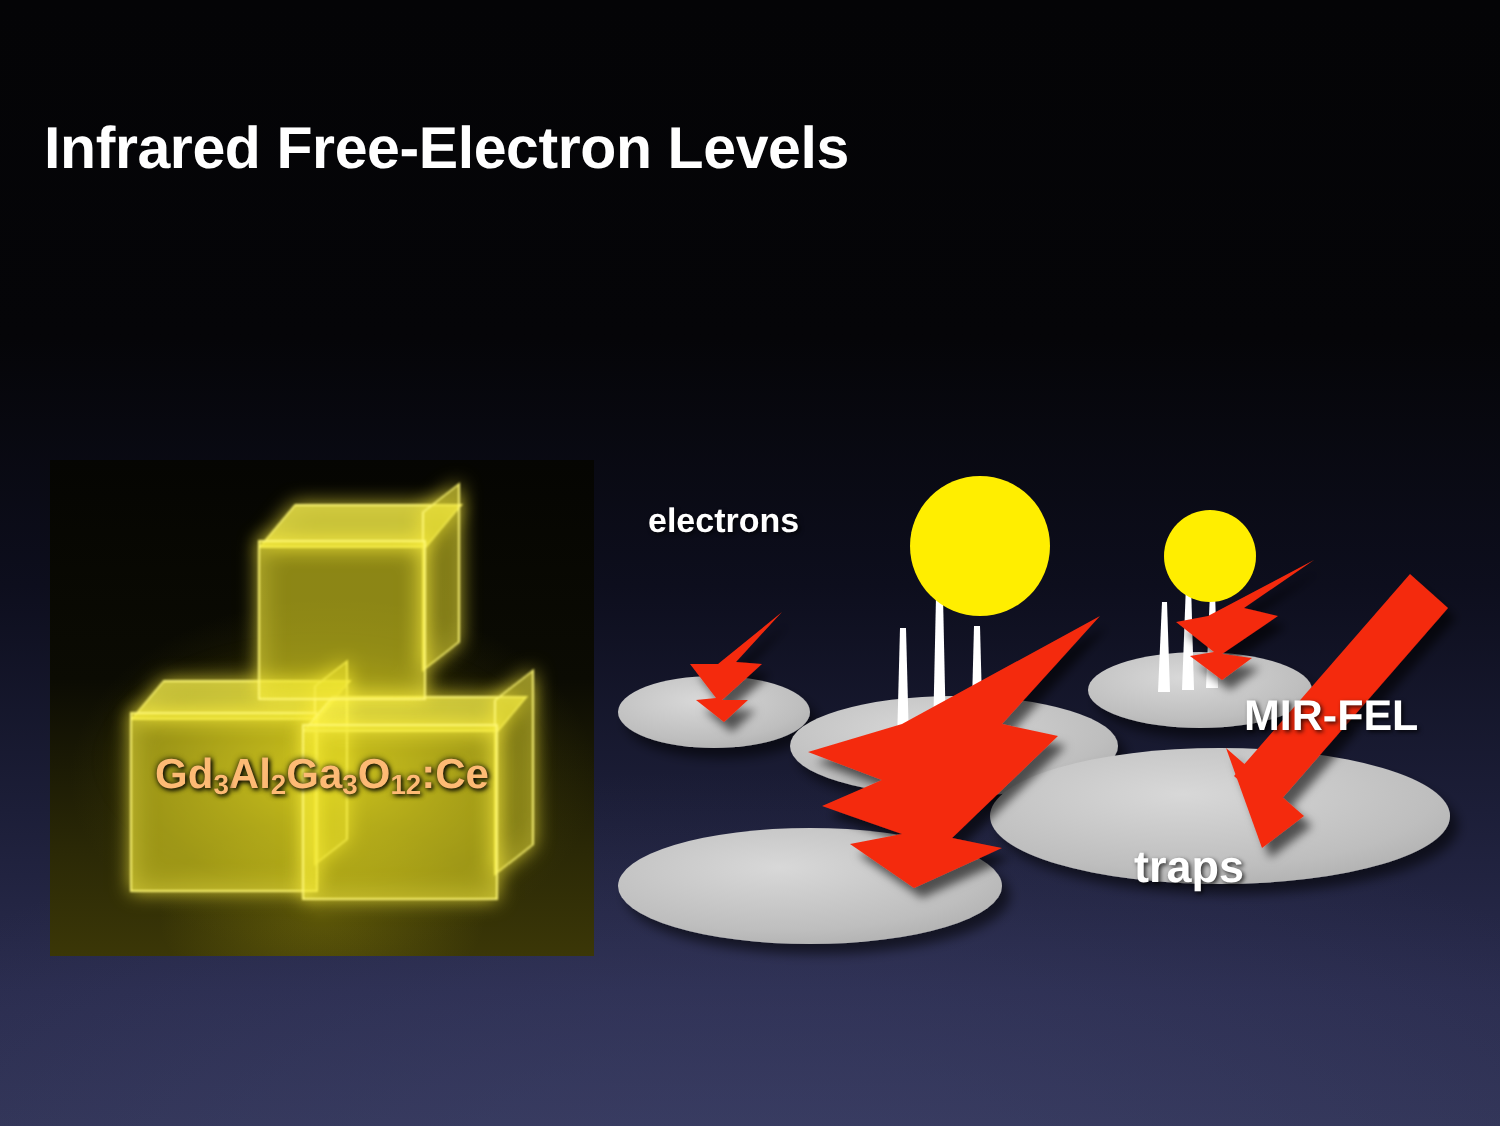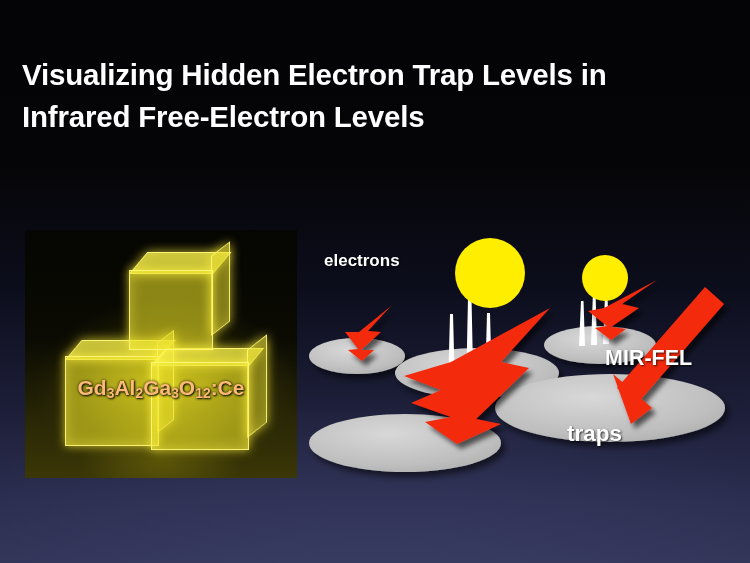--- a/index.html
+++ b/index.html
@@ -162,30 +162,29 @@
   .diagram svg { display: block; }
   .dlabel {
     position: absolute;
     color: #ffffff;
     font-weight: bold;
     text-shadow: 1px 1px 2px rgba(0,0,0,0.75);
     white-space: nowrap;
     z-index: 9;
   }
   .lbl-electrons { left: 19px; top: 23px; font-size: 17px; }
-  .lbl-mirfel    { left: 300px; top: 118px; font-size: 21.5px; }
+  .lbl-mirfel    { left: 317px; top: 118px; font-size: 21.5px; }
   .lbl-traps     { left: 262px; top: 193px; font-size: 22.5px; text-align: right; }
 </style>
 </head>
 <body>
 
 <div class="slide">
 
   <div class="title">
-    <div><span>Visualizing Hidden Electron Trap Levels in</span></div>
     <div><span>Infrared Free-Electron Levels</span></div>
   </div>
 
   <div class="photo">
     <div class="photo-bg"></div>
     <div class="photo-glow"></div>
 
     <div class="cube cube-left">
       <div class="face top"></div>
       <div class="face side"></div>

